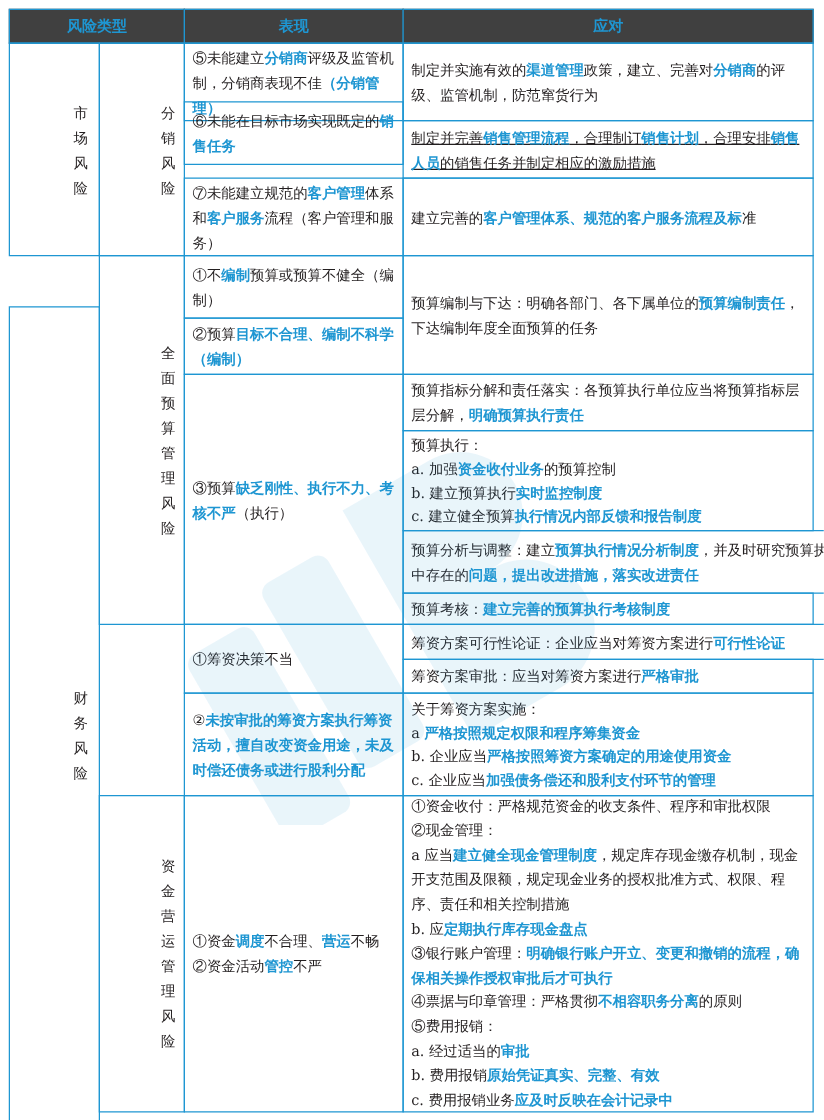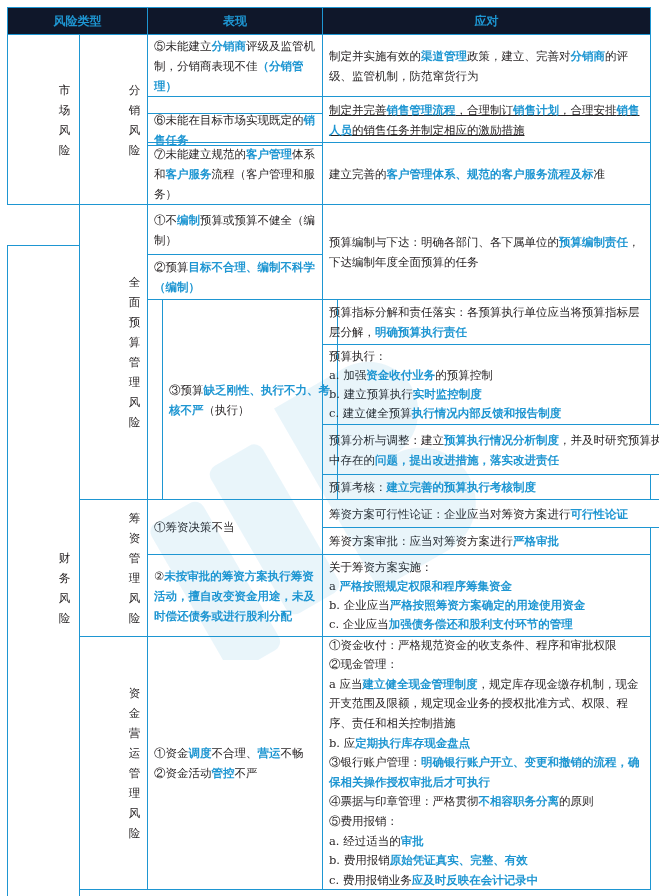--- a/index.html
+++ b/index.html
@@ -2,21 +2,21 @@
 <html><head>
 <meta charset="utf-8">
 <style>
   html, body { margin:0; padding:0; background:#ffffff; }
   body { width:659px; height:896px; position:relative; overflow:hidden;
          font-family:"DejaVu Serif","Liberation Serif",serif; color:#231f20; }
   .tbl { position:absolute; left:0; top:0; width:659px; height:896px; }
   .cell { position:absolute; box-sizing:border-box; border:1.5px solid #1e96d2;
           margin-left:-1px; margin-top:-1px; display:flex; align-items:center;
           font-size:11.5px; line-height:20px; padding:2px 6px; background:transparent; }
-  .hdr { background:#0f172a; justify-content:center; font-family:"DejaVu Sans","Liberation Sans",sans-serif;
+  .hdr { background:#404040; justify-content:center; font-family:"DejaVu Sans","Liberation Sans",sans-serif;
          font-weight:bold; color:#1e96d2; font-size:12px; }
   .center { justify-content:center; text-align:center;padding-left:48px; }
   .txt { display:block; width:100%; }
   .hl { color:#1e96d2; font-weight:bold; font-family:"DejaVu Sans","Liberation Sans",sans-serif; }
   .line { display:block; }
   .wm { position:absolute; left:110px; top:300px; width:480px; height:360px; pointer-events:none;
         opacity:0.09; }
 </style>
 </head>
 <body>
@@ -38,21 +38,21 @@
     </div>
   <div class="cell center" style="left:80px;top:35px;width:69px;height:171px;">
       <span>分销风险</span>
     </div>
   <div class="cell" style="left:148px;top:35px;width:176px;height:63px;">
       <span class="txt"><span>⑤未能建立</span><span class="hl">分销商</span><span>评级及监管机制，分销商表现不佳</span><span class="hl">（分销管理）</span></span>
     </div>
   <div class="cell" style="left:323px;top:35px;width:329px;height:63px;">
       <span class="txt"><span>制定并实施有效的</span><span class="hl">渠道管理</span><span>政策，建立、完善对</span><span class="hl">分销商</span><span>的评级、监管机制，防范窜货行为</span></span>
     </div>
-  <div class="cell" style="left:148px;top:114px;width:176px;height:33px;align-items:center;">
+  <div class="cell" style="left:148px;top:82px;width:176px;height:51px;align-items:center;">
       <span class="txt"><span>⑥未能在目标市场实现既定的</span><span class="hl">销售任务</span></span>
     </div>
   <div class="cell" style="left:323px;top:97px;width:329px;height:47px;text-decoration:underline;">
       <span class="txt"><span>制定并完善</span><span class="hl">销售管理流程</span><span>，合理制订</span><span class="hl">销售计划</span><span>，合理安排</span><span class="hl">销售人员</span><span>的销售任务并制定相应的激励措施</span></span>
     </div>
   <div class="cell" style="left:148px;top:143px;width:176px;height:63px;">
       <span class="txt"><span>⑦未能建立规范的</span><span class="hl">客户管理</span><span>体系和</span><span class="hl">客户服务</span><span>流程（客户管理和服务）</span></span>
     </div>
   <div class="cell" style="left:323px;top:143px;width:329px;height:63px;">
       <span class="txt"><span>建立完善的</span><span class="hl">客户管理体系、规范的客户服务流程及标</span><span>准</span></span>
@@ -67,44 +67,41 @@
     </div>
   <div class="cell" style="left:148px;top:205px;width:176px;height:51px;">
       <span class="txt"><span>①不</span><span class="hl">编制</span><span>预算或预算不健全（编制）</span></span>
     </div>
   <div class="cell" style="left:148px;top:255px;width:176px;height:46px;">
       <span class="txt"><span>②预算</span><span class="hl">目标不合理、编制不科学（编制）</span></span>
     </div>
   <div class="cell" style="left:323px;top:205px;width:329px;height:96px;">
       <span class="txt"><span>预算编制与下达：明确各部门、各下属单位的</span><span class="hl">预算编制责任</span><span>，下达编制年度全面预算的任务</span></span>
     </div>
-  <div class="cell" style="left:163px;top:300px;width:176px;height:201px;">
+  <div class="cell" style="left:148px;top:300px;width:176px;height:201px;">
       <span class="txt"><span>③预算</span><span class="hl">缺乏刚性、执行不力、考核不严</span><span>（执行）</span></span>
     </div>
   <div class="cell" style="left:323px;top:300px;width:329px;height:46px;">
       <span class="txt"><span>预算指标分解和责任落实：各预算执行单位应当将预算指标层层分解，</span><span class="hl">明确预算执行责任</span></span>
     </div>
   <div class="cell" style="left:323px;top:345px;width:329px;height:81px;line-height:19px;">
       <span class="txt">
         <span class="line"><span>预算执行：</span></span>
         <span class="line"><span>a. 加强</span><span class="hl">资金收付业务</span><span>的预算控制</span></span>
         <span class="line"><span>b. 建立预算执行</span><span class="hl">实时监控制度</span></span>
         <span class="line"><span>c. 建立健全预算</span><span class="hl">执行情况内部反馈和报告制度</span></span>
       </span>
     </div>
   <div class="cell" style="left:323px;top:425px;width:370px;height:51px;">
       <span class="txt"><span>预算分析与调整：建立</span><span class="hl">预算执行情况分析制度</span><span>，并及时研究预算执行中存在的</span><span class="hl">问题，提出改进措施，落实改进责任</span></span>
     </div>
   <div class="cell" style="left:323px;top:475px;width:329px;height:26px;">
       <span class="txt"><span>预算考核：</span><span class="hl">建立完善的预算执行考核制度</span></span>
     </div>
 
-  <div class="cell center" style="left:80px;top:500px;width:69px;height:138px;">
-      <span style="width:52px;display:block;">筹资管理风险</span>
-    </div>
   <div class="cell" style="left:148px;top:500px;width:176px;height:56px;">
       <span class="txt"><span>①筹资决策不当</span></span>
     </div>
   <div class="cell" style="left:323px;top:500px;width:364px;height:29px;">
       <span class="txt"><span>筹资方案可行性论证：企业应当对筹资方案进行</span><span class="hl">可行性论证</span></span>
     </div>
   <div class="cell" style="left:323px;top:528px;width:329px;height:28px;">
       <span class="txt"><span>筹资方案审批：应当对筹资方案进行</span><span class="hl">严格审批</span></span>
     </div>
   <div class="cell" style="left:148px;top:555px;width:176px;height:83px;">

